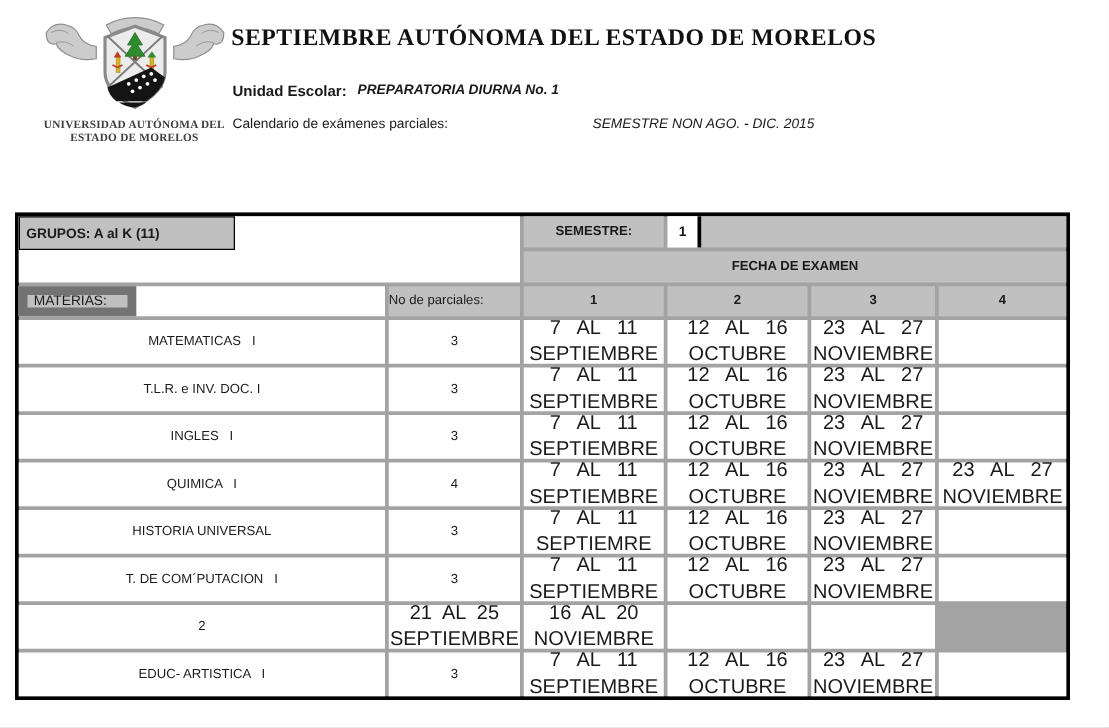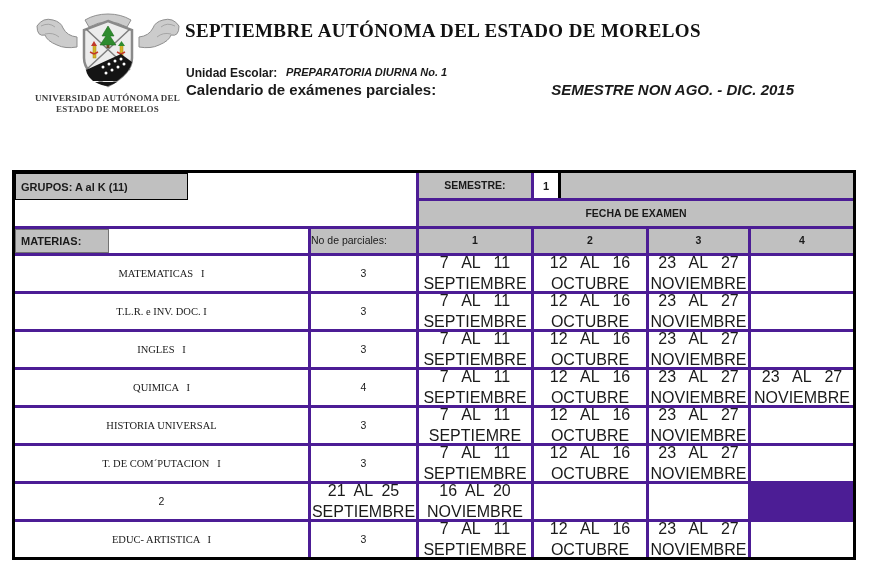--- a/index.html
+++ b/index.html
@@ -17,65 +17,65 @@
   .logo-caption { font-family: "Liberation Serif", serif; font-weight: bold; font-size: 9px;
                   line-height: 10px; color: #3d3d3d; letter-spacing: 0.2px; margin-top: 1px; }
 
   .uni-title { position: absolute; left: 185px; top: 20px; width: 690px;
                font-family: "Liberation Serif", serif; font-weight: bold; font-size: 19px;
                letter-spacing: 0.4px; color: #111; }
 
   .line-unidad { position: absolute; left: 186px; top: 66px; font-size: 12px; font-weight: bold; }
   .line-unidad .val { position: absolute; left: 100px; top: 0; width: 360px;
                       font-style: italic; font-size: 11px; white-space: nowrap; }
-  .line-cal { position: absolute; left: 186px; top: 81px; font-size: 15px; font-weight: bold; }
+  .line-cal { position: absolute; left: 186px; top: 93px; font-size: 11px; font-weight: normal; }
   .line-cal .val { position: absolute; left: 288px; top: 0; width: 320px;
-                   font-style: italic; white-space: nowrap; text-align: right; }
+                   font-style: italic; white-space: nowrap; }
 
   
   .cal-table {
     position: absolute; left: 12px; top: 170px;
     display: grid;
     grid-template-columns: 293px 105px 112px 112px 99px 102px;
     grid-template-rows: 25px 25px 24px repeat(8, 35px);
     gap: 3px;
-    background: #4c1d95;
+    background: #a3a3a3;
     border: 3px solid #000;
   }
   .cell { background: #ffffff; position: relative; display: flex;
           align-items: center; justify-content: center;
           font-size: 10.5px; line-height: 1.3; text-align: center; }
   .gray { background: #c0c0c0; }
   .bold { font-weight: bold; }
   .pre  { white-space: pre-wrap; }
 
   
   .zone-a { grid-column: 1 / 3; grid-row: 1 / 3; background: #ffffff; position: relative; }
   .tagbox { position: absolute; left: 0; background: #c0c0c0; border: 1px solid #000;
             font-size: 11px; font-weight: bold; display: flex; align-items: center;
             padding-left: 5px; width: 173px; }
   .tag-grupos { top: 0; height: 27px; }
   .tag-eje    { top: 26px; height: 27px; }
 
   .zone-materias { grid-column: 1; grid-row: 3; background: #ffffff; position: relative; }
   .tag-materias { position: absolute; left: 0; top: 0; height: 100%; width: 94px;
-                  background: #c0c0c0; border: 1px solid #737373; font-size: 11px; font-weight: bold;
+                  background: #c0c0c0; border: 7px solid #737373; font-size: 11px; font-weight: normal;
                   display: flex; align-items: center; padding-left: 5px; }
 
   .parc-label { justify-content: flex-start; padding-left: 0; font-size: 10.5px; }
 
   .semestre-cell { grid-column: 3; grid-row: 1; }
   .sem-zone { grid-column: 4 / 7; grid-row: 1; background: #c0c0c0; position: relative; }
   .sem-box { position: absolute; left: 0; top: 0; height: 100%; width: 27px;
              background: #ffffff; border-right: 3px solid #000;
              display: flex; align-items: center; justify-content: center;
              font-size: 11px; font-weight: bold; }
   .fecha-zone { grid-column: 3 / 7; grid-row: 2; }
 
-  .subject { font-size: 10.5px; font-family: Liberation Serif, serif; }
+  .subject { font-size: 10.5px; }
   .dates   { font-size: 16px; }
 </style>
 </head>
 <body>
 
 <div class="logo-wrap">
   <svg width="150" height="76" viewBox="0 0 150 76">
 
     <g fill="#cccccc" stroke="#8f8f8f" stroke-width="1">
       <path d="M4,14 q6,-9 16,-6 q8,2 10,8 q4,8 14,9 l0,10 q-12,2 -20,-2 q-10,-4 -12,-10 q-8,2 -8,-9 z"></path>

